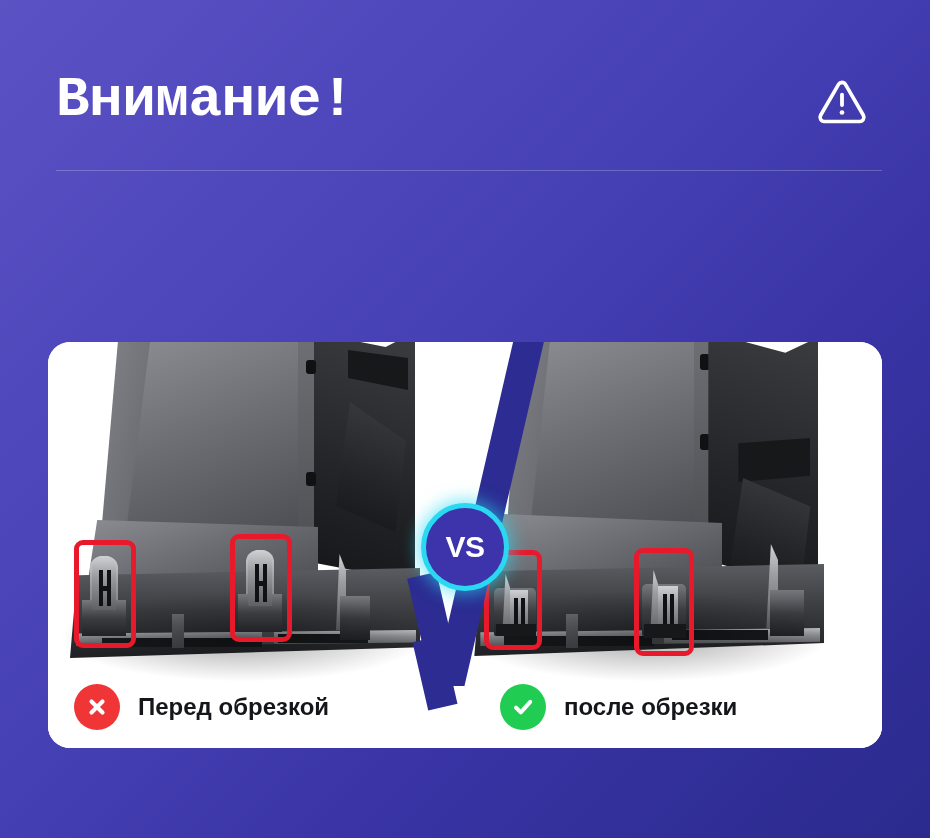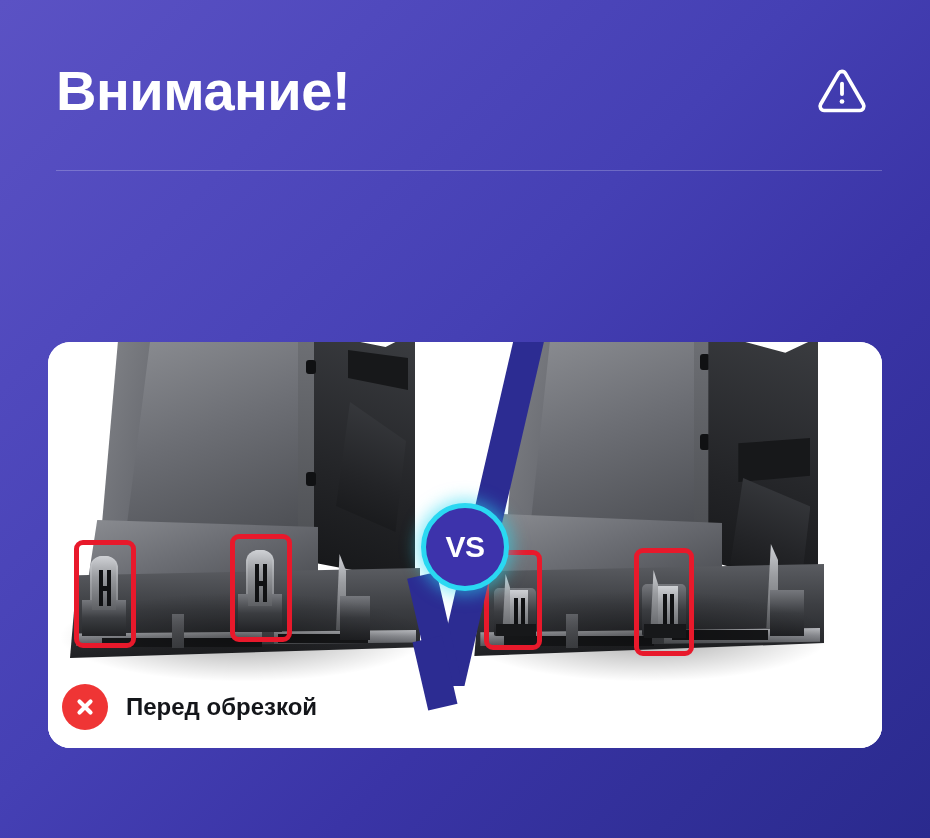--- a/index.html
+++ b/index.html
@@ -32,22 +32,23 @@
   }
 
   
   .header {
     position: absolute;
     left: 56px;
     top: 52px;
     right: 48px;
     height: 78px;
     display: flex;
-    align-items: center;
+    align-items: flex-end;
     justify-content: space-between;
+    font-family: Liberation Mono, monospace;
   }
 
   .title {
     color: #ffffff;
     font-size: 56px;
     font-weight: 700;
     letter-spacing: -0.5px;
     line-height: 1.05;
     white-space: nowrap;
   }
@@ -209,21 +210,21 @@
     color: #ffffff;
     font-size: 30px;
     font-weight: 700;
     letter-spacing: -0.5px;
     line-height: 1;
   }
 
   
   .label-row {
     position: absolute;
-    left: 0;
+    left: 12px;
     right: 0;
     bottom: 0;
     height: 96px;
     z-index: 7;
   }
   .label {
     position: absolute;
     bottom: 18px;
     display: flex;
     align-items: center;
@@ -391,17 +392,25 @@
 
       <div class="label label-left">
         <span class="badge-circle badge-x">
           <svg width="26" height="26" viewBox="0 0 26 26">
             <path d="M7.5 7.5 L18.5 18.5 M18.5 7.5 L7.5 18.5" stroke="#ffffff" stroke-width="4.2" stroke-linecap="round"></path>
           </svg>
         </span>
         <span class="label-text">Перед обрезкой</span>
       </div>
 
+      <div class="label label-right">
+        <span class="badge-circle badge-check">
+          <svg width="28" height="28" viewBox="0 0 28 28">
+            <path d="M7 14.6 L11.8 19.4 L21.2 8.8" fill="none" stroke="#ffffff" stroke-width="4" stroke-linecap="round" stroke-linejoin="round"></path>
+          </svg>
+        </span>
+        <span class="label-text">после обрезки</span>
+      </div>
 
     </div>
 
   </div>
 </div>
 
 </body></html>

